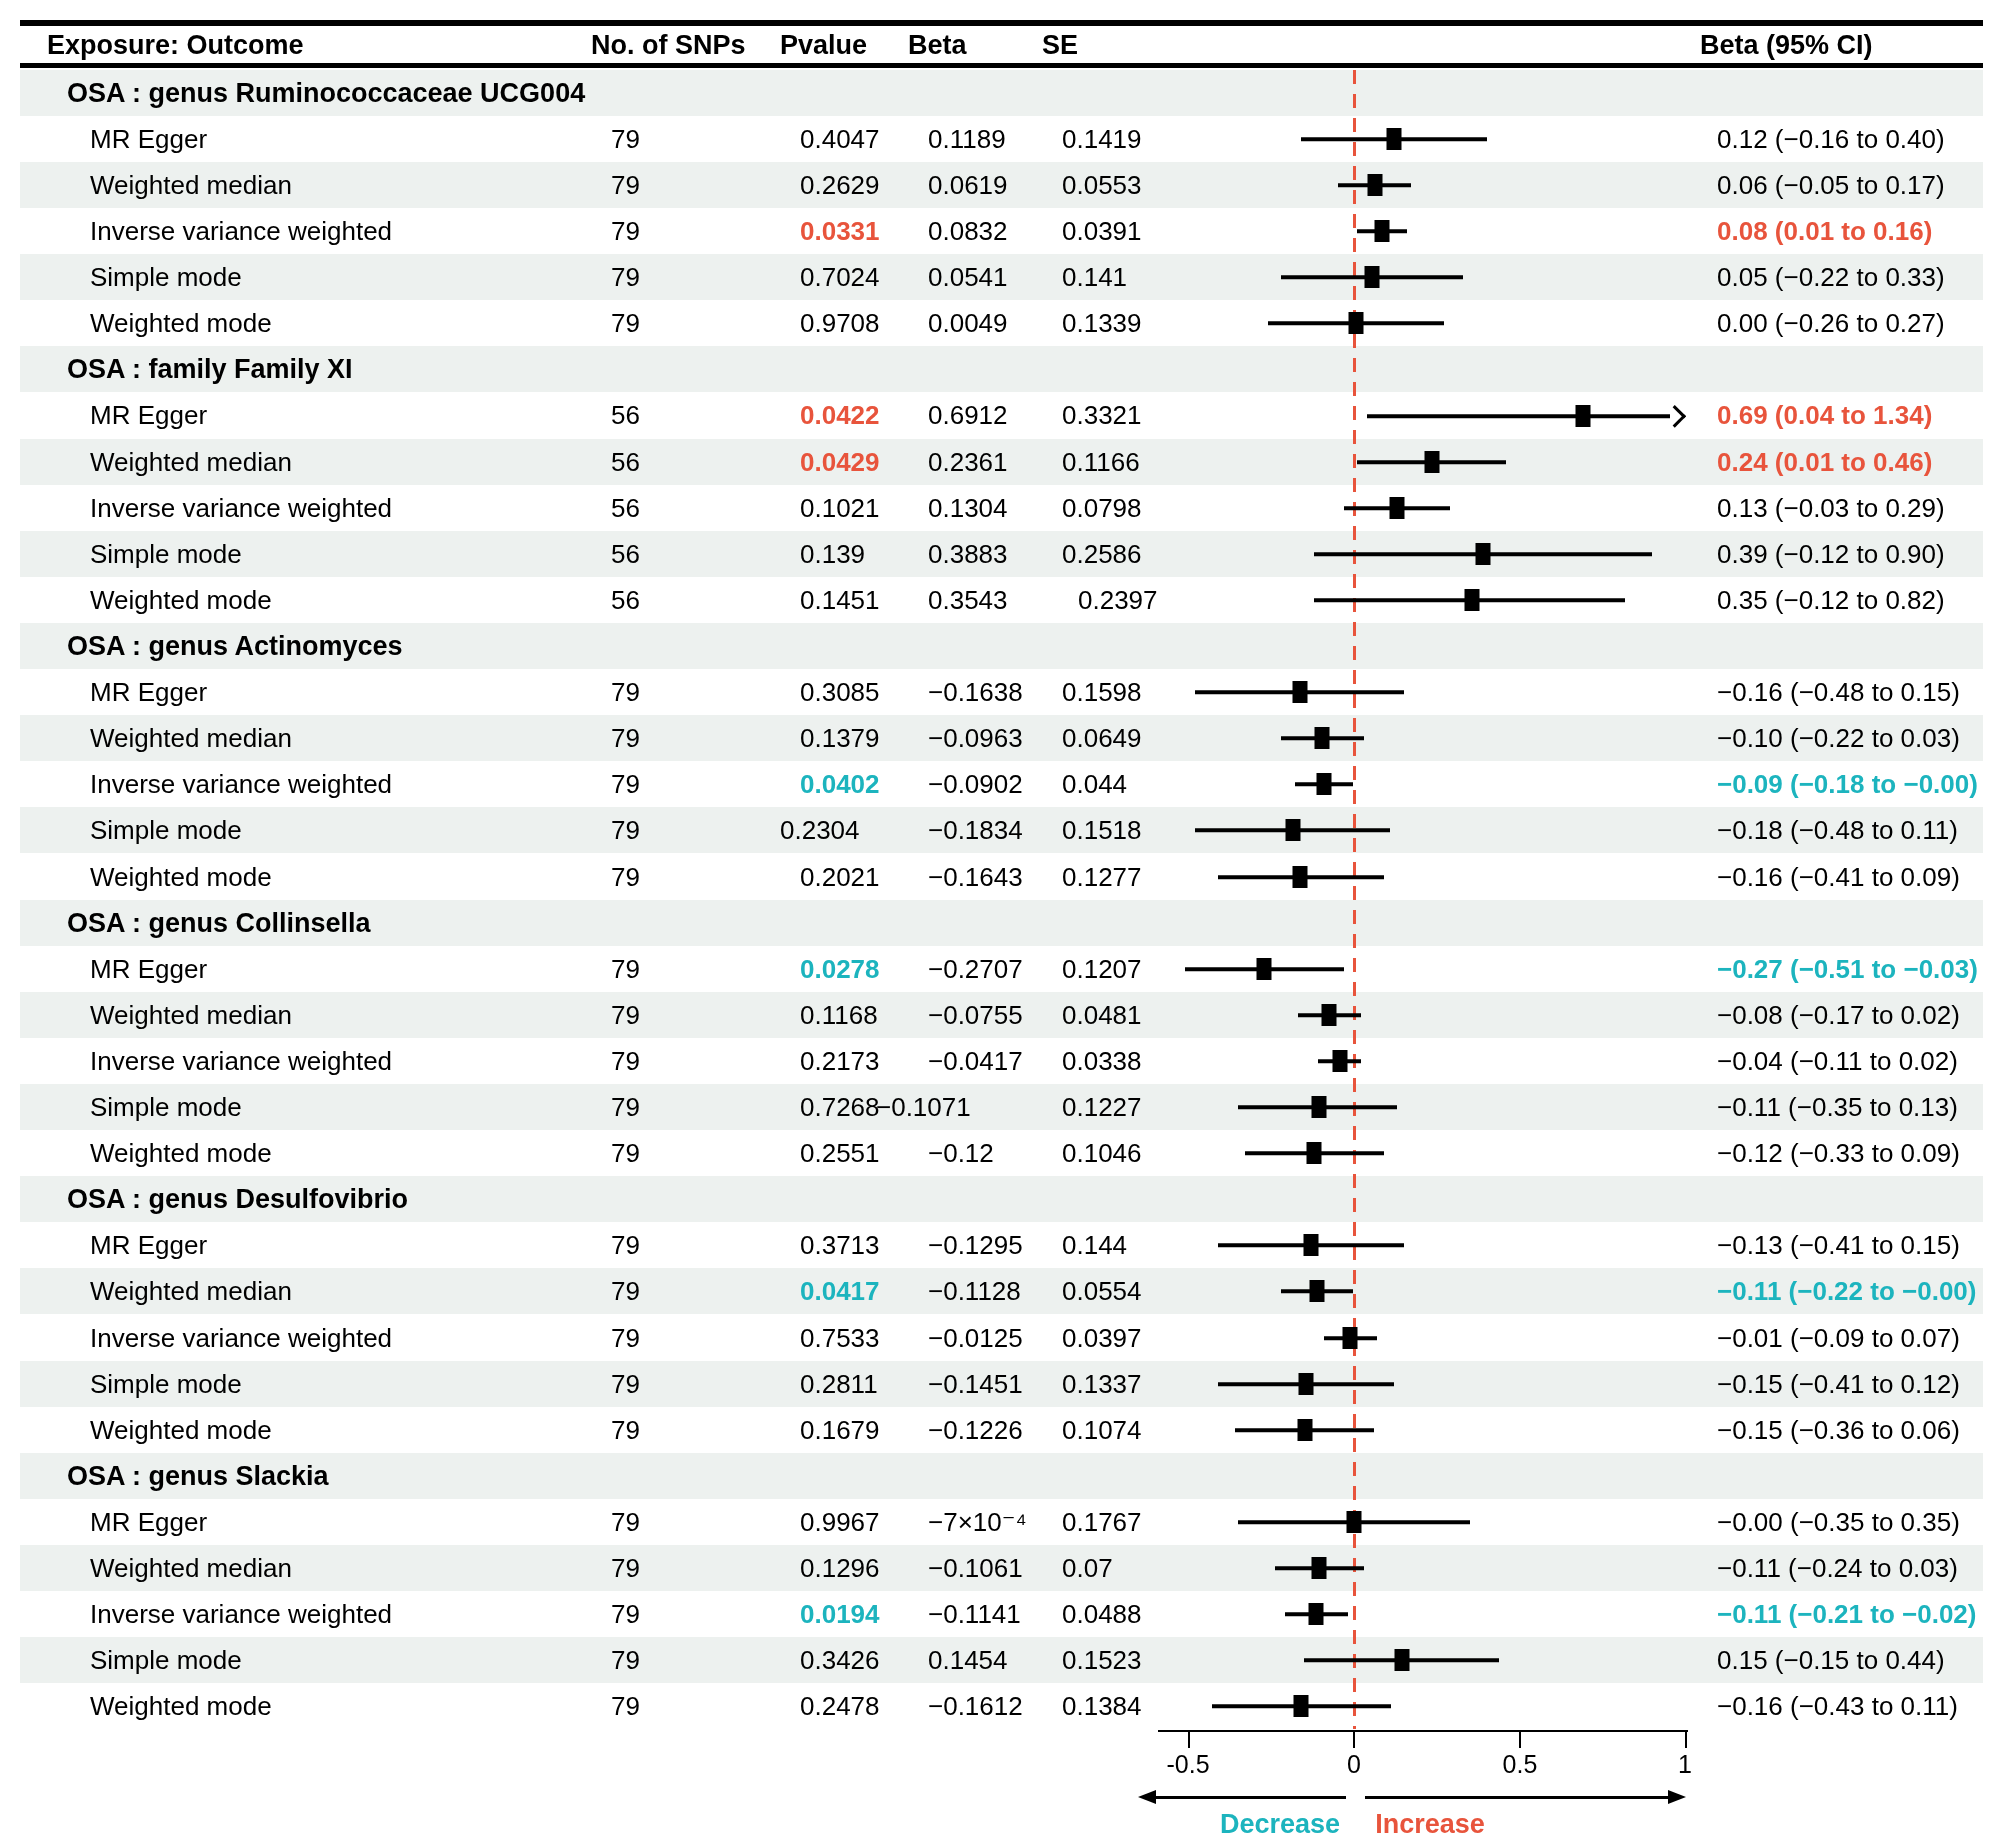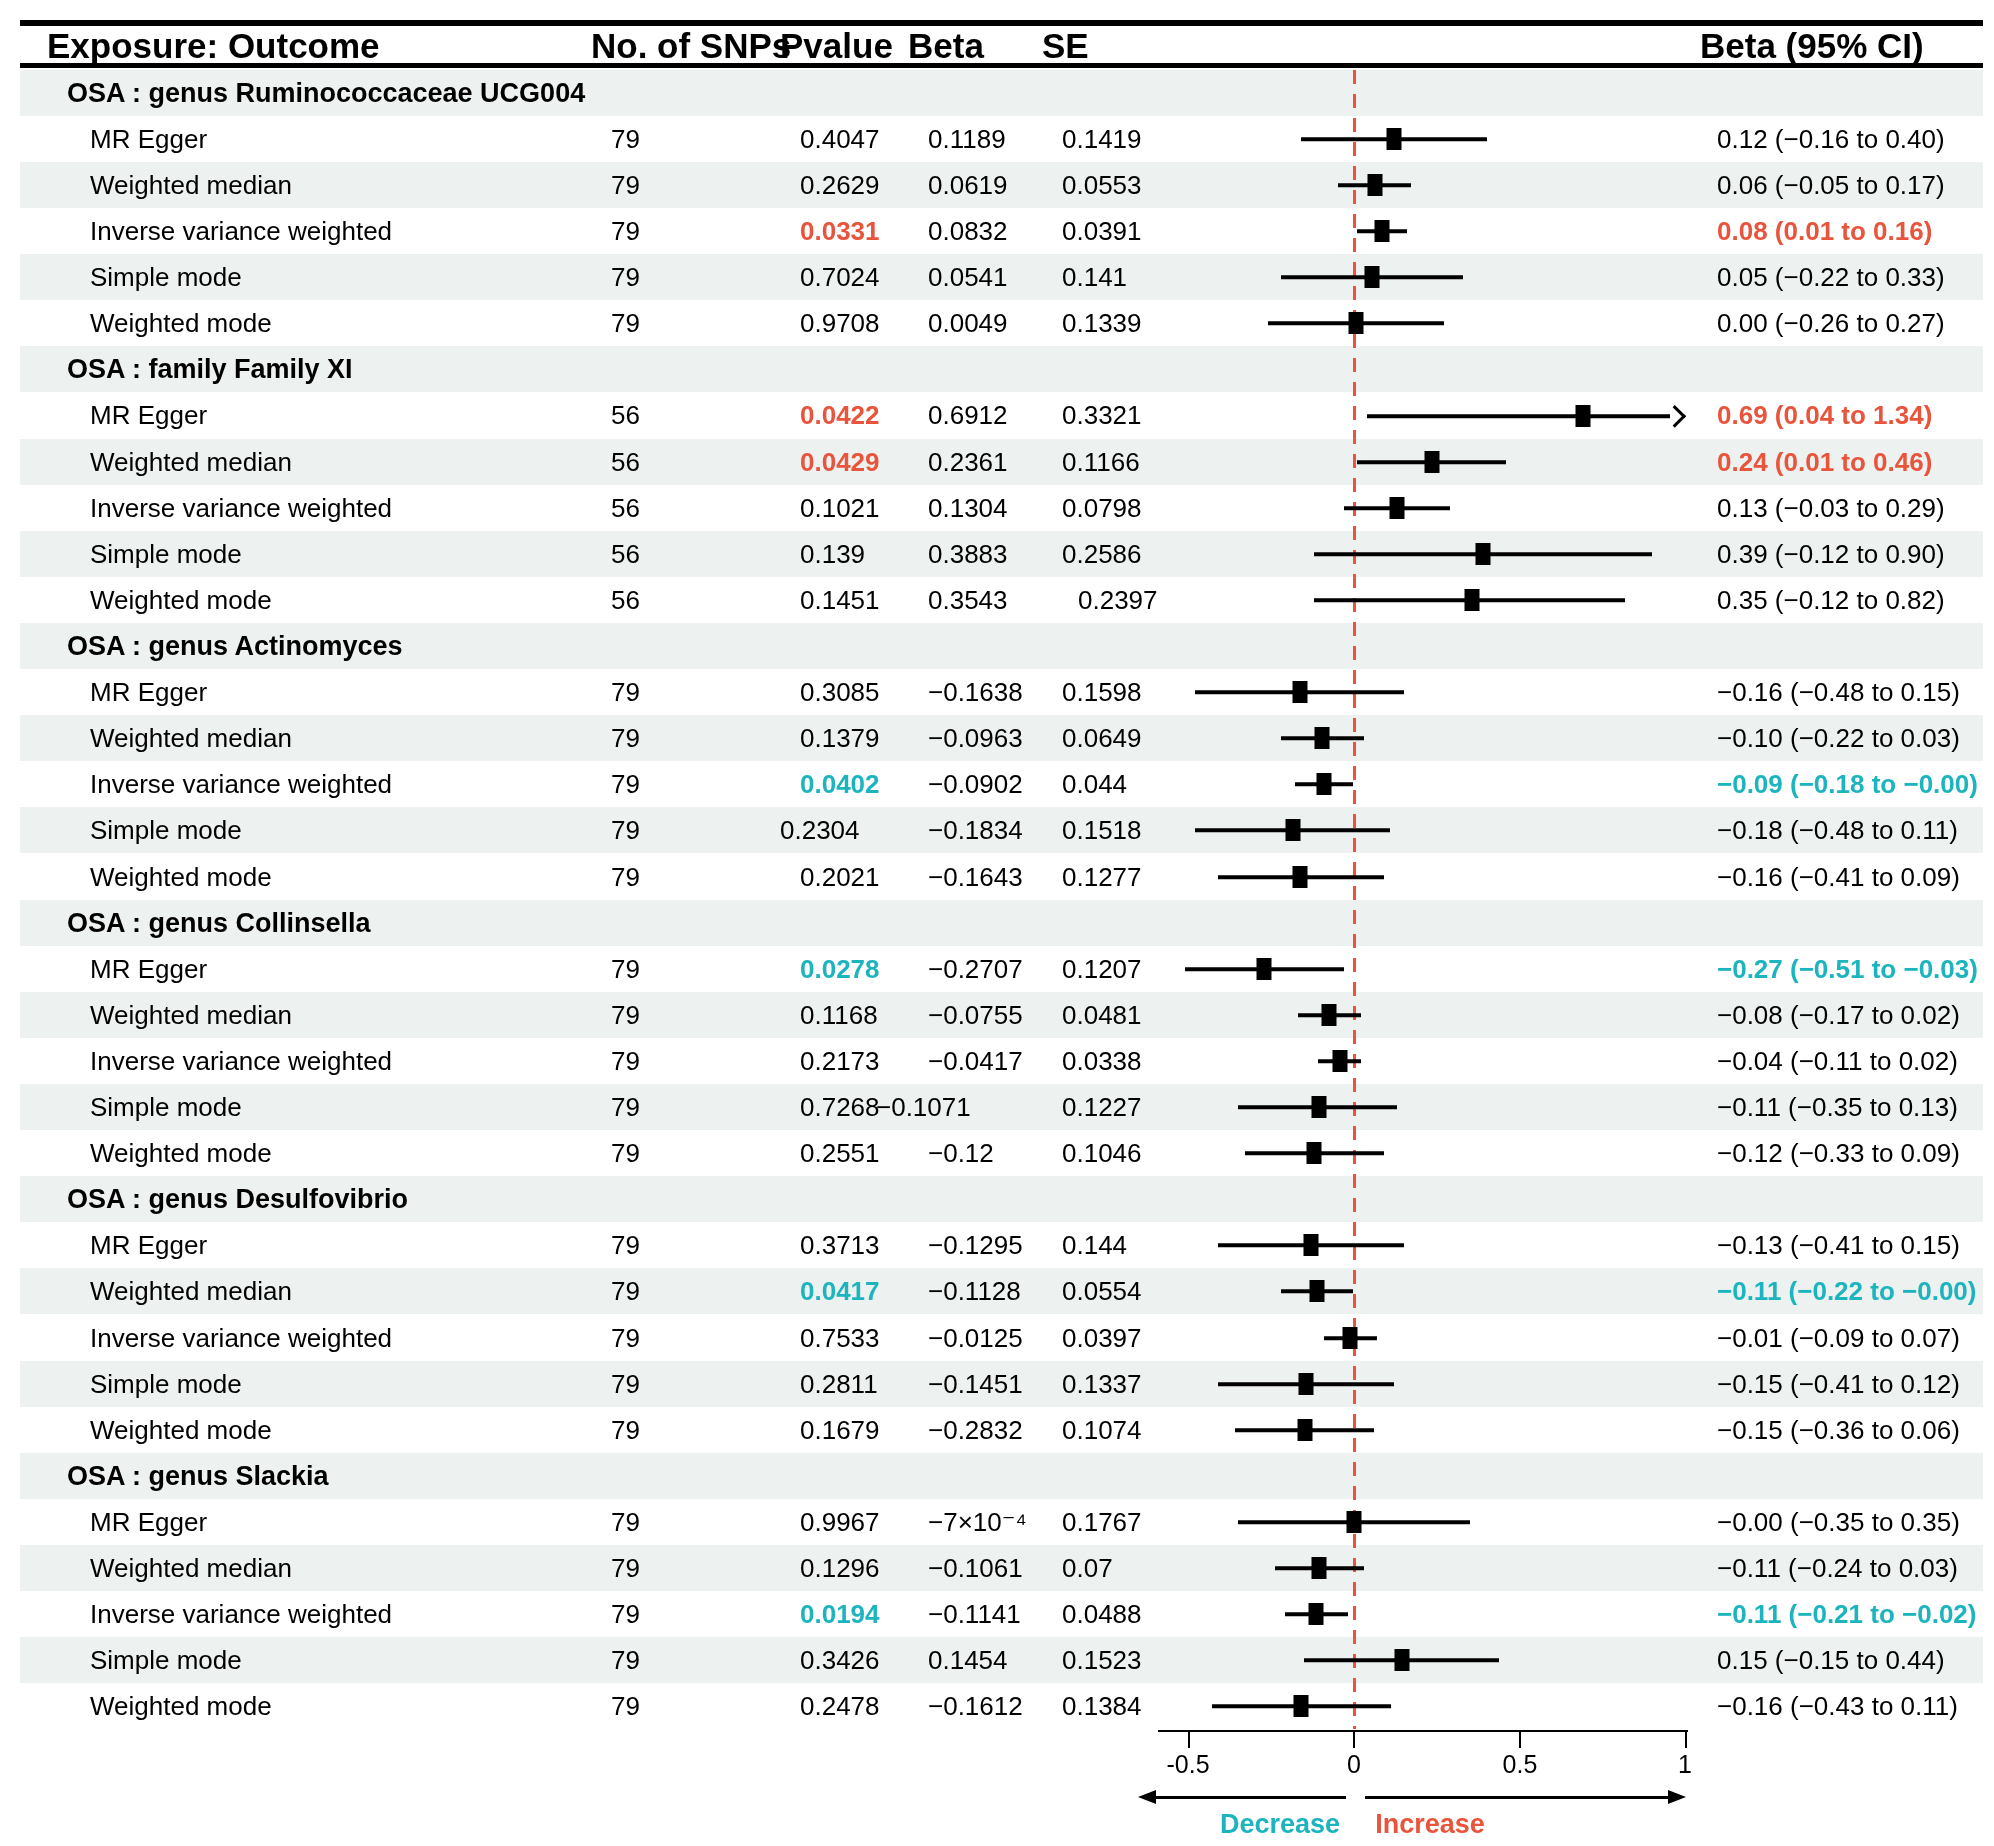--- a/index.html
+++ b/index.html
@@ -10,21 +10,21 @@
     color:#000;
   }
   #figure { position:absolute; inset:0; overflow:hidden; }
 
   .rule { position:absolute; left:20px; width:1963px; background:#000; }
   #rule-top { top:20px; height:5.6px; }
   #rule-header { top:63px; height:5px; }
 
   .hdr {
     position:absolute; top:27px; height:37px; line-height:37px;
-    font-size:35px; font-weight:bold; white-space:nowrap;
+    font-size:27px; font-weight:bold; white-space:nowrap;
   }
 
   #rows { position:absolute; left:0; top:0; width:100%; }
   .row { position:absolute; left:20px; width:1963px; }
   .row.stripe { background:#EDF1EF; }
 
   .cell {
     position:absolute; top:50%; transform:translateY(-50%);
     font-size:26px; white-space:nowrap;
   }
@@ -284,21 +284,21 @@
         <div class="cell" style="left: 591px;">79</div>
         <div class="cell" style="left: 780px;">0.2811</div>
         <div class="cell" style="left: 908px;">−0.1451</div>
         <div class="cell" style="left: 1042px;">0.1337</div>
         <div class="cell" style="left: 1697px;">−0.15 (−0.41 to 0.12)</div>
       </div>
       <div class="row" style="top: 1407px; height: 46px;">
         <div class="cell" style="left: 70px;">Weighted mode</div>
         <div class="cell" style="left: 591px;">79</div>
         <div class="cell" style="left: 780px;">0.1679</div>
-        <div class="cell" style="left: 908px;">−0.2832</div>
+        <div class="cell" style="left: 908px;">−0.1226</div>
         <div class="cell" style="left: 1042px;">0.1074</div>
         <div class="cell" style="left: 1697px;">−0.15 (−0.36 to 0.06)</div>
       </div>
       <div class="row stripe" style="top: 1453px; height: 46px;">
         <div class="cell section-label" style="left: 47px;">OSA : genus Slackia</div>
       </div>
       <div class="row" style="top: 1499px; height: 46px;">
         <div class="cell" style="left: 70px;">MR Egger</div>
         <div class="cell" style="left: 591px;">79</div>
         <div class="cell" style="left: 780px;">0.9967</div>

